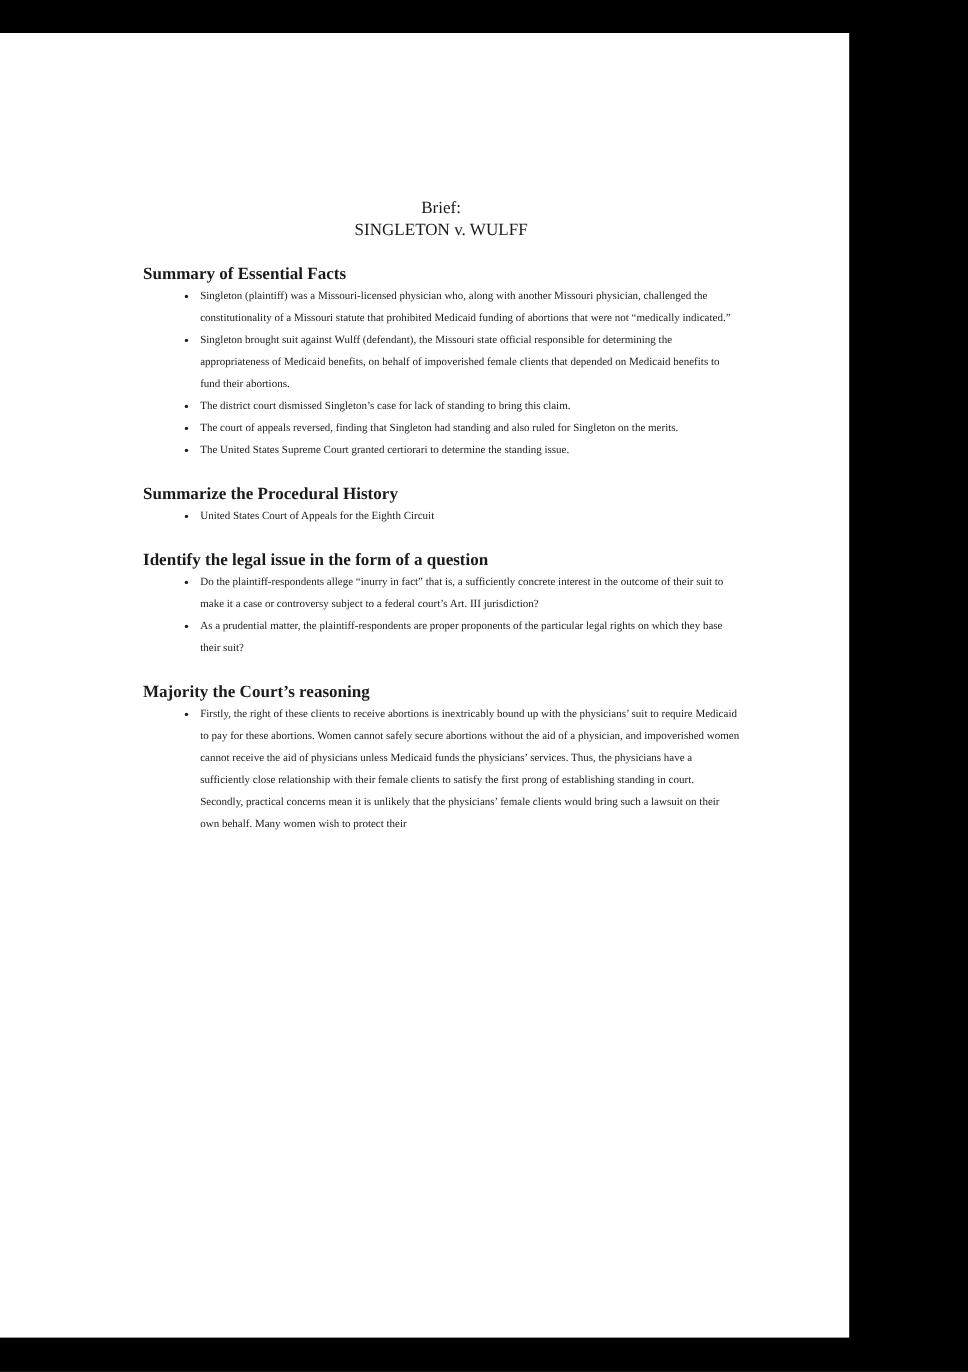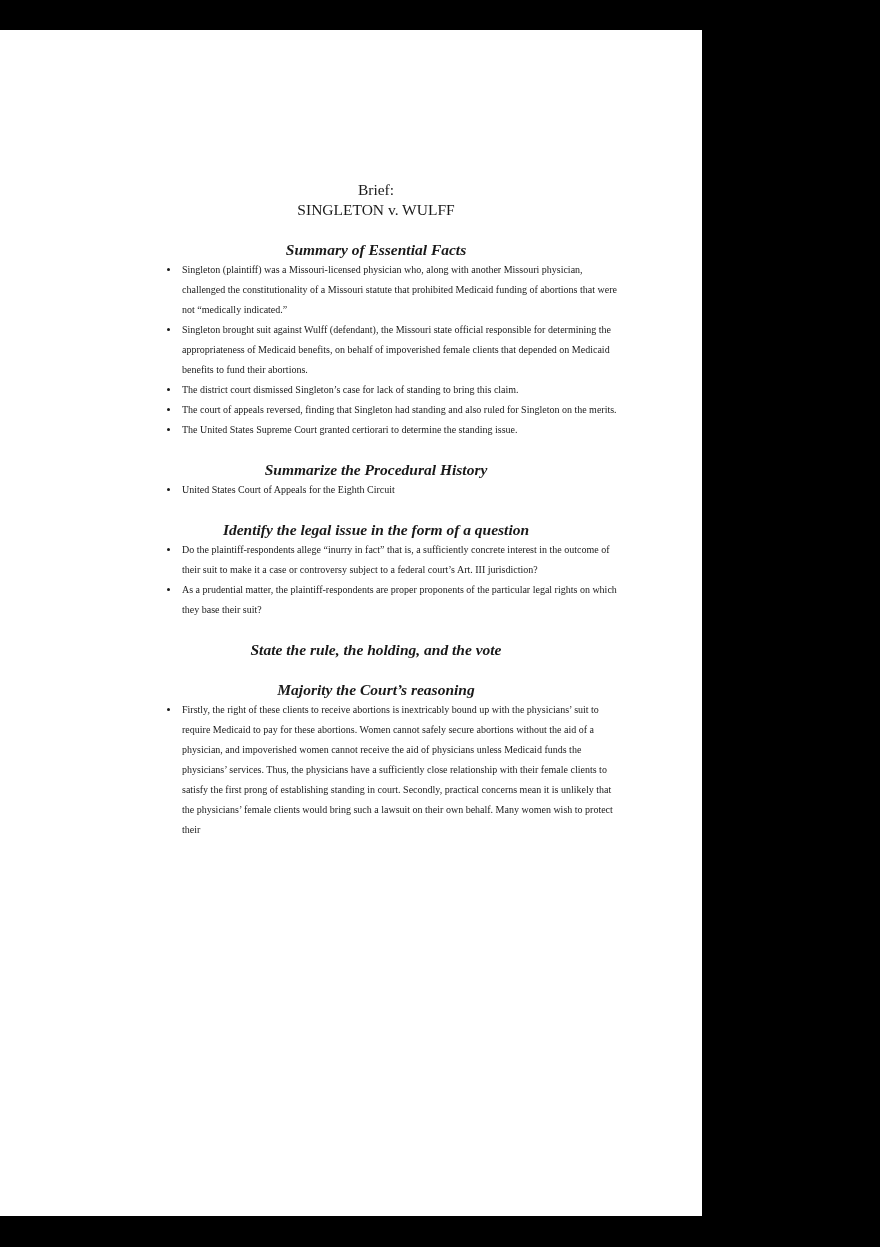--- a/index.html
+++ b/index.html
@@ -10,44 +10,42 @@
   body {
     width: 880px;
     height: 1247px;
     font-family: "Liberation Serif", "DejaVu Serif", serif;
     position: relative;
   }
   .doc-page {
     position: absolute;
     top: 30px;
     left: 0;
-    width: 702px;
+    width: 772px;
     height: 1186px;
     background: #ffffff;
     box-sizing: border-box;
-    padding: 150px 80px 40px 130px;
+    padding: 150px 100px 40px 130px;
     color: #1a1a1a;
     overflow: hidden;
   }
   .doc-title {
     text-align: center;
     font-size: 15.5px;
     line-height: 20px;
     margin-bottom: 20px;
   }
   .section {
     margin-top: 20px;
   }
   .section-heading {
     font-size: 15.5px;
     line-height: 20px;
     font-weight: bold;
-    font-style: italic;
     margin: 0;
-    text-align: center;
   }
   ul.bullets {
     margin: 0;
     padding: 0 0 0 50px;
     list-style: disc outside;
   }
   ul.bullets li {
     font-size: 10px;
     line-height: 20px;
     padding-left: 2px;
@@ -83,21 +81,20 @@
 
   <div class="section">
     <h2 class="section-heading">Identify the legal issue in the form of a question</h2>
     <ul class="bullets">
       <li>Do the plaintiff-respondents allege “inurry in fact” that is, a sufficiently concrete interest in the outcome of their suit to make it a case or controversy subject to a federal court’s Art. III jurisdiction?</li>
       <li>As a prudential matter, the plaintiff-respondents are proper proponents of the particular legal rights on which they base their suit?</li>
     </ul>
   </div>
 
   <div class="section">
-    <h2 class="section-heading">State the rule, the holding, and the vote</h2>
   </div>
 
   <div class="section">
     <h2 class="section-heading">Majority the Court’s reasoning</h2>
     <ul class="bullets">
       <li>Firstly, the right of these clients to receive abortions is inextricably bound up with the physicians’ suit to require Medicaid to pay for these abortions. Women cannot safely secure abortions without the aid of a physician, and impoverished women cannot receive the aid of physicians unless Medicaid funds the physicians’ services. Thus, the physicians have a sufficiently close relationship with their female clients to satisfy the first prong of establishing standing in court. Secondly, practical concerns mean it is unlikely that the physicians’ female clients would bring such a lawsuit on their own behalf. Many women wish to protect their</li>
     </ul>
   </div>
 
 </div>

